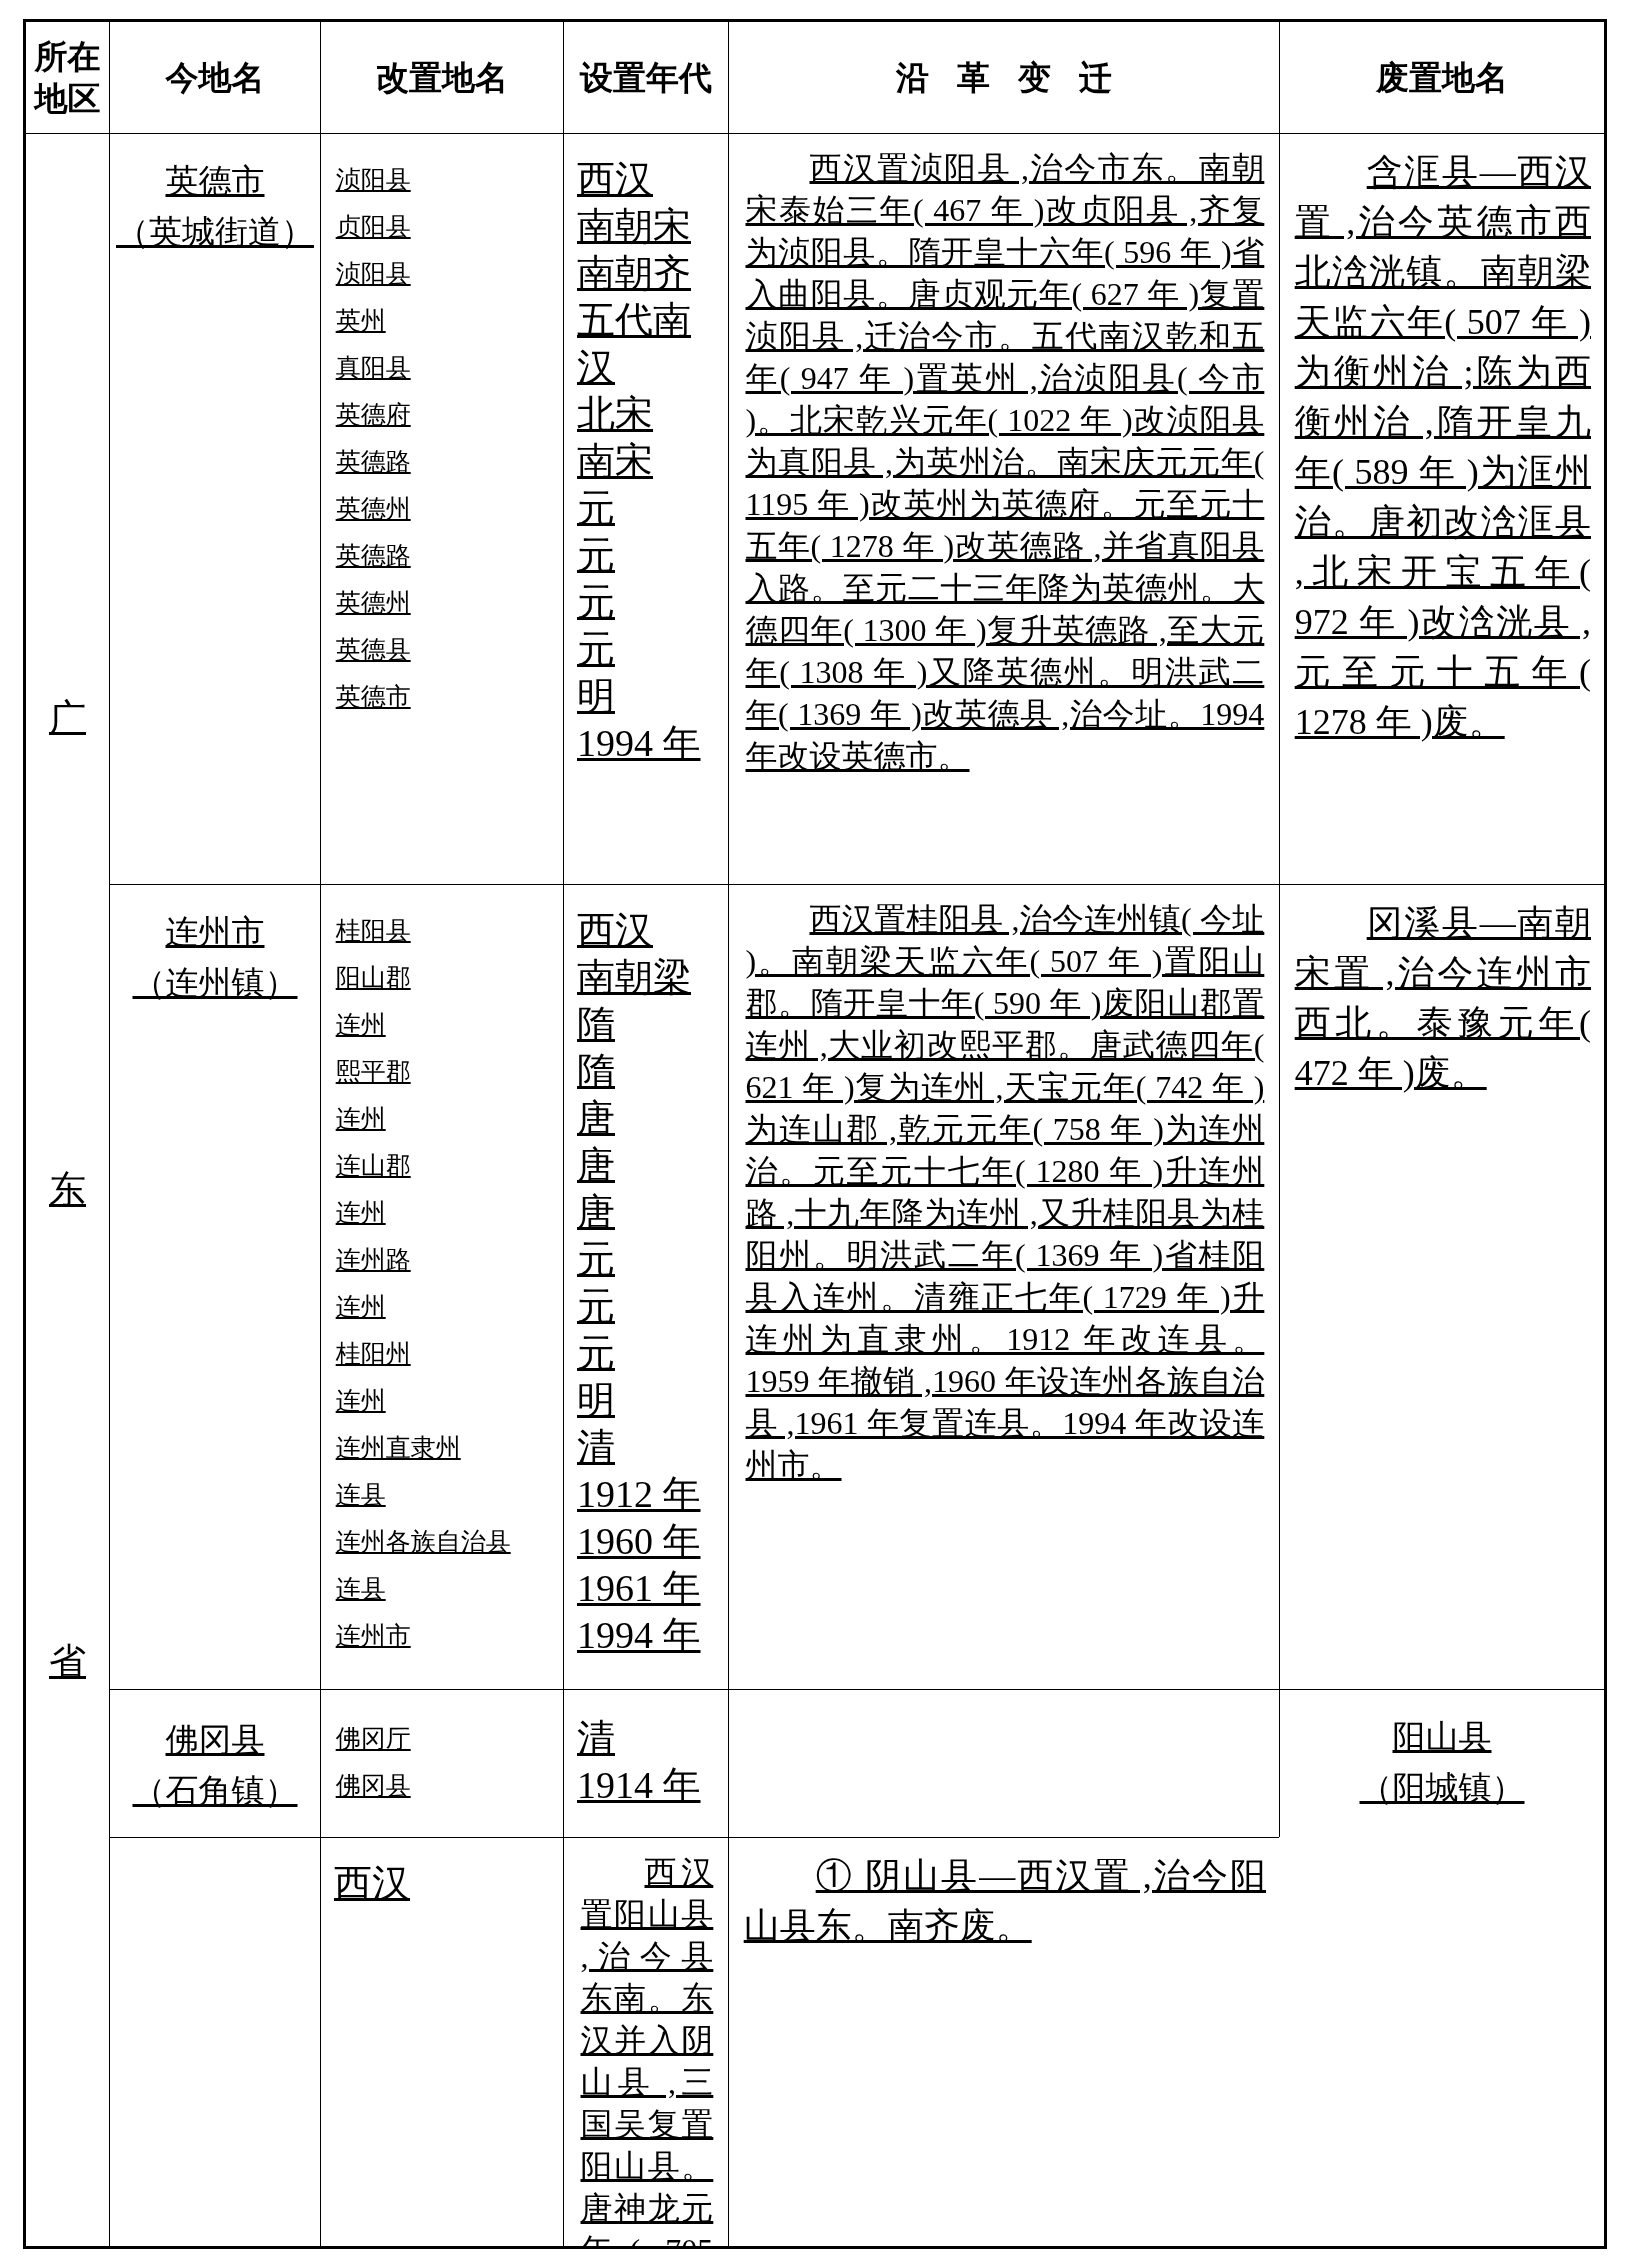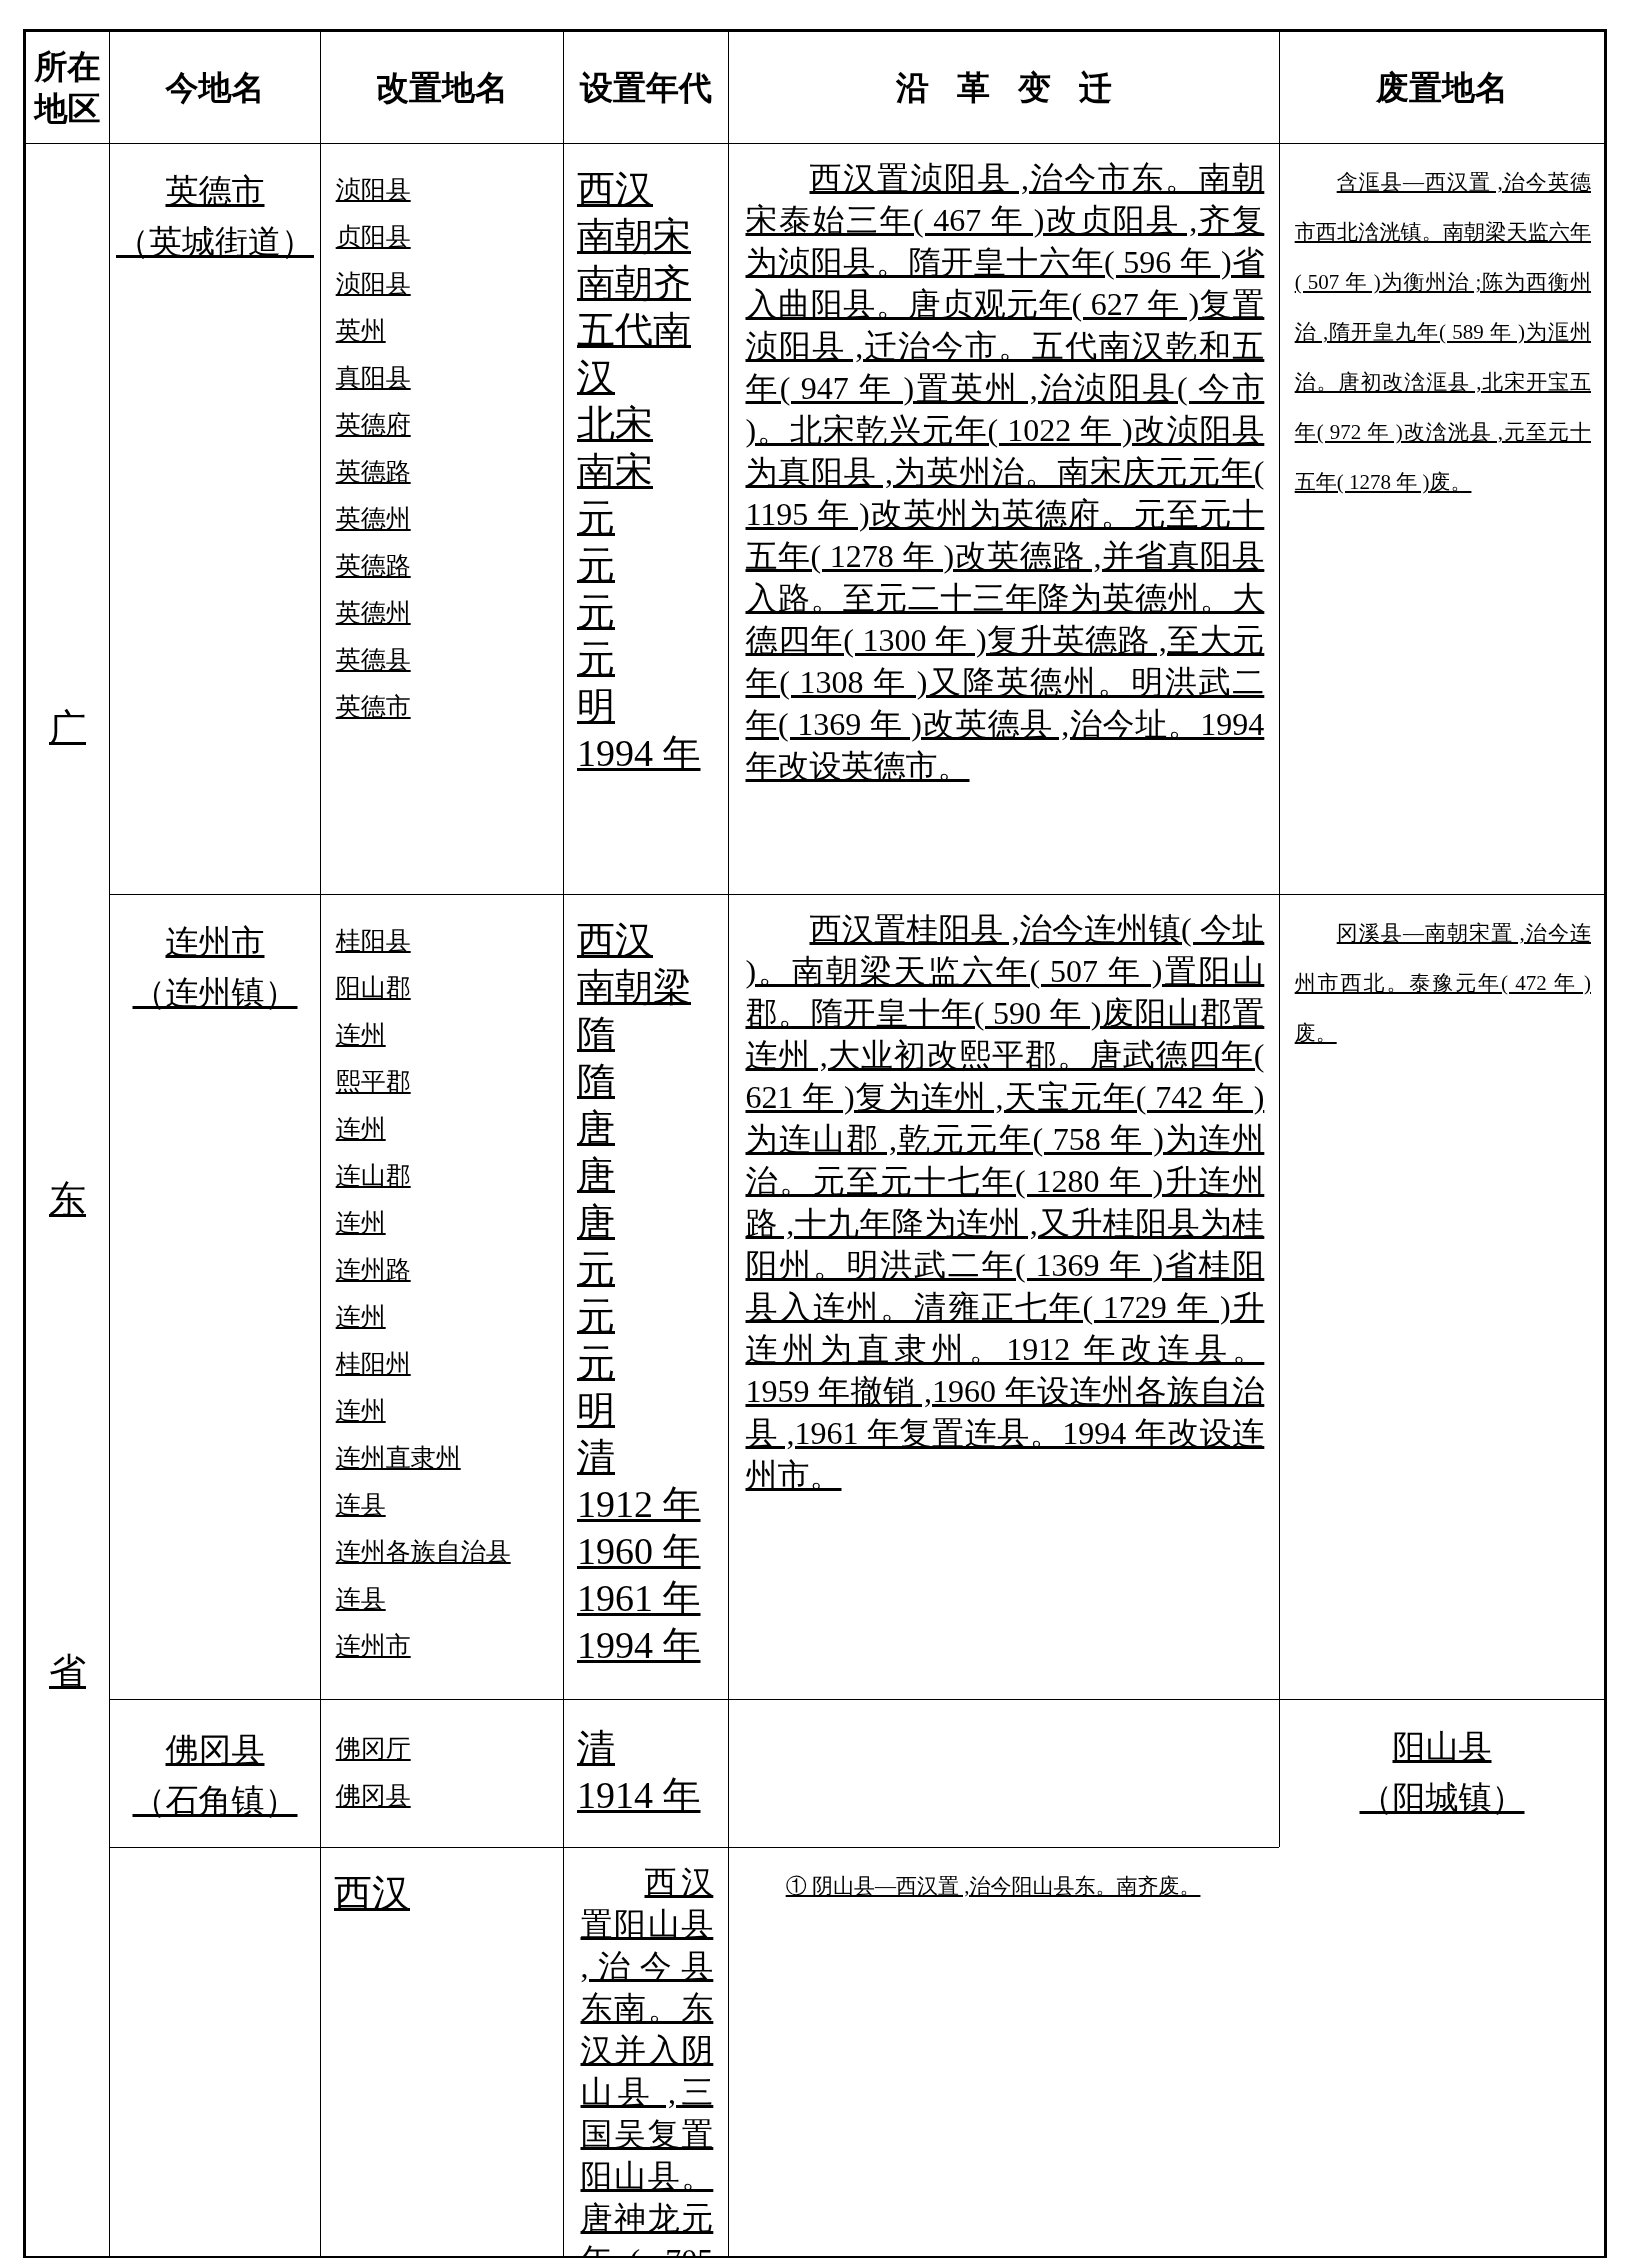--- a/index.html
+++ b/index.html
@@ -4,21 +4,21 @@
 <style>
   html,body { margin:0; padding:0; background:#ffffff; }
   .sheet {
     position:relative;
     width:1631px; height:2258px;
     background:#ffffff;
     color:#000;
     font-family:"Liberation Serif","DejaVu Serif",serif;
   }
   .gtable {
-    position:absolute; left:23px; top:29px;
+    position:absolute; left:23px; top:19px;
     width:1584px; height:2230px;
     box-sizing:border-box;
     border:3.7px solid #000;
     display:grid;
     grid-template-columns:83px 211px 243px 165px 551px 1fr;
     grid-template-rows:111px 751px 805px 148px 1fr;
   }
   .cell { box-sizing:border-box; overflow:hidden; }
   .bl { border-left:1.8px solid #000; }
   .bt { border-top:1.8px solid #000;text-decoration:underline; }
@@ -59,21 +59,21 @@
     font-size:38px; line-height:47px;
     white-space:pre-line;
   }
   .evo-cell {
     padding:13px 14.7px 0 16.5px;
     font-size:32px; line-height:42px;
     text-align:justify;
   }
   .abo-cell {
     padding:13px 13px 0 14.7px;
-    font-size:21px; line-height:50px;
+    font-size:36px; line-height:50px;
     text-align:justify;
   }
   .evo-cell p, .abo-cell p { margin:0; text-indent:2em; }
   .tight { padding-top:25px; }
 </style>
 </head>
 <body>
 
 <div class="sheet">
   <div class="gtable">

